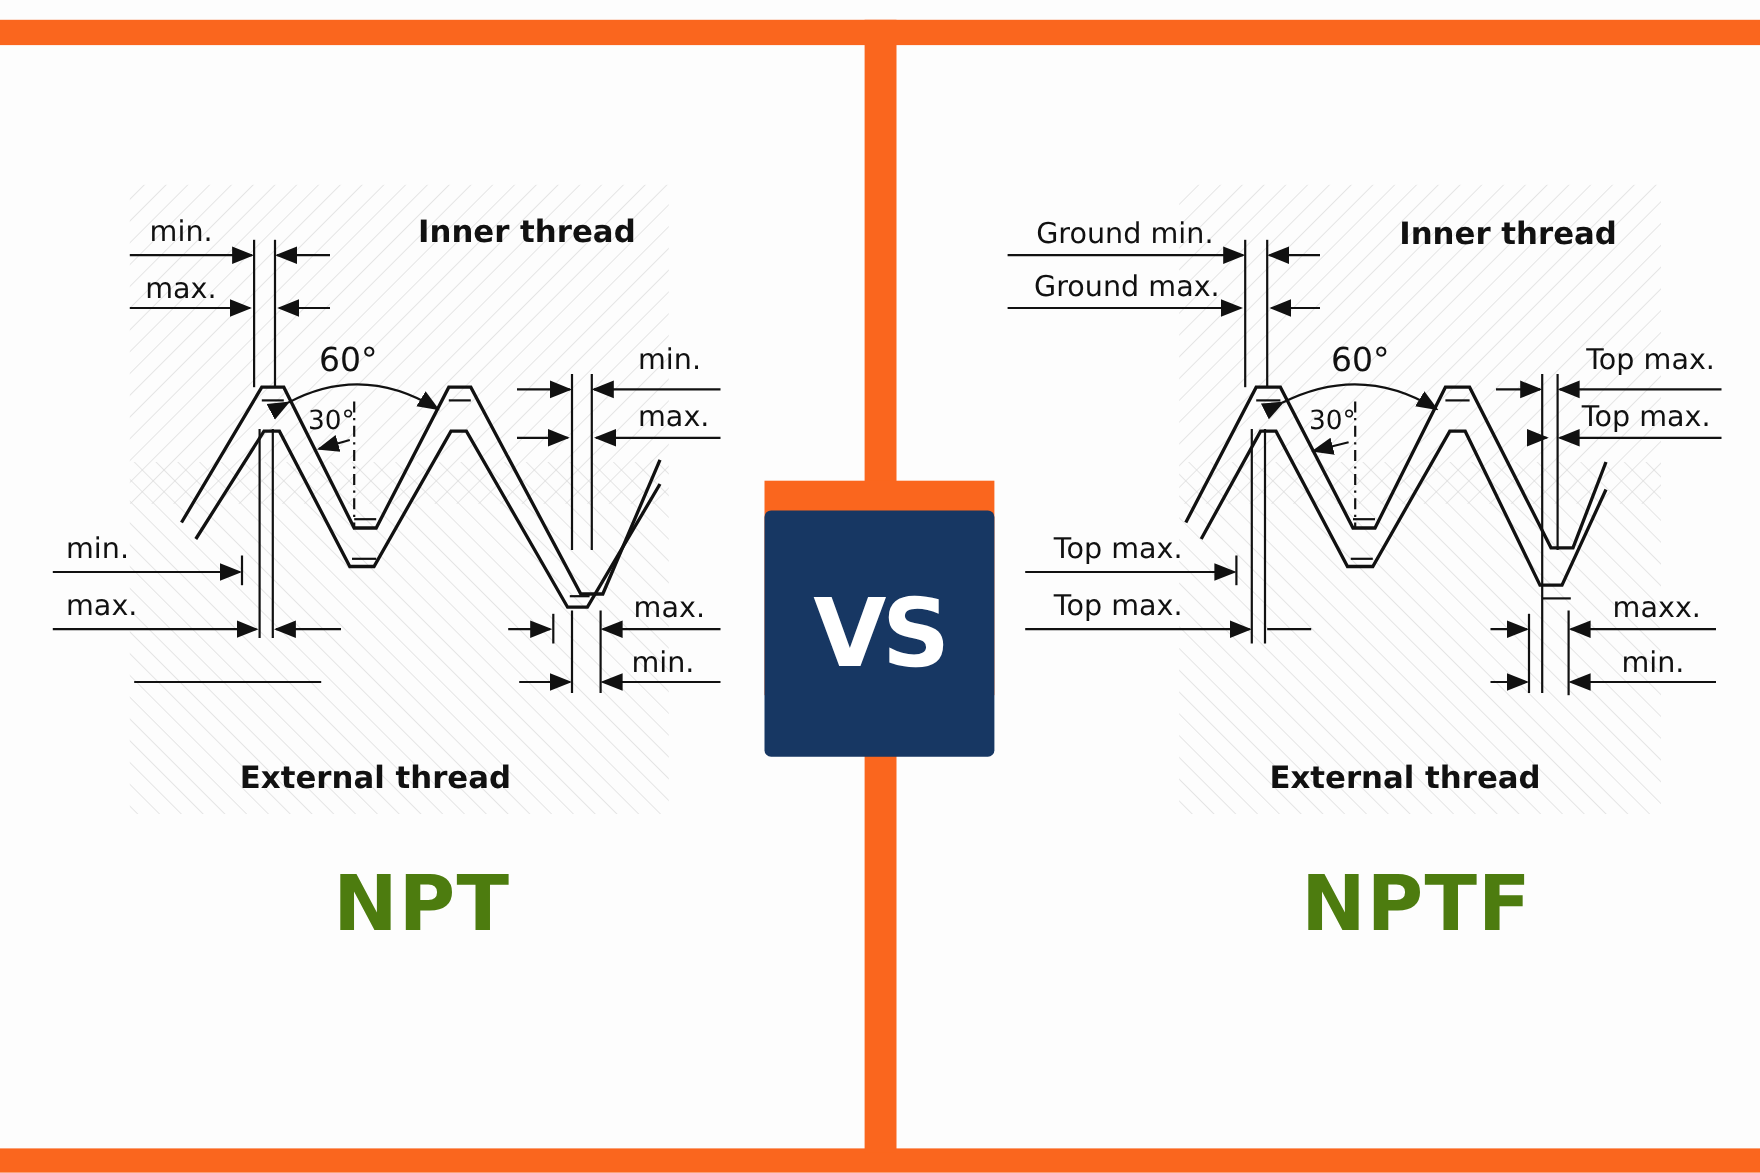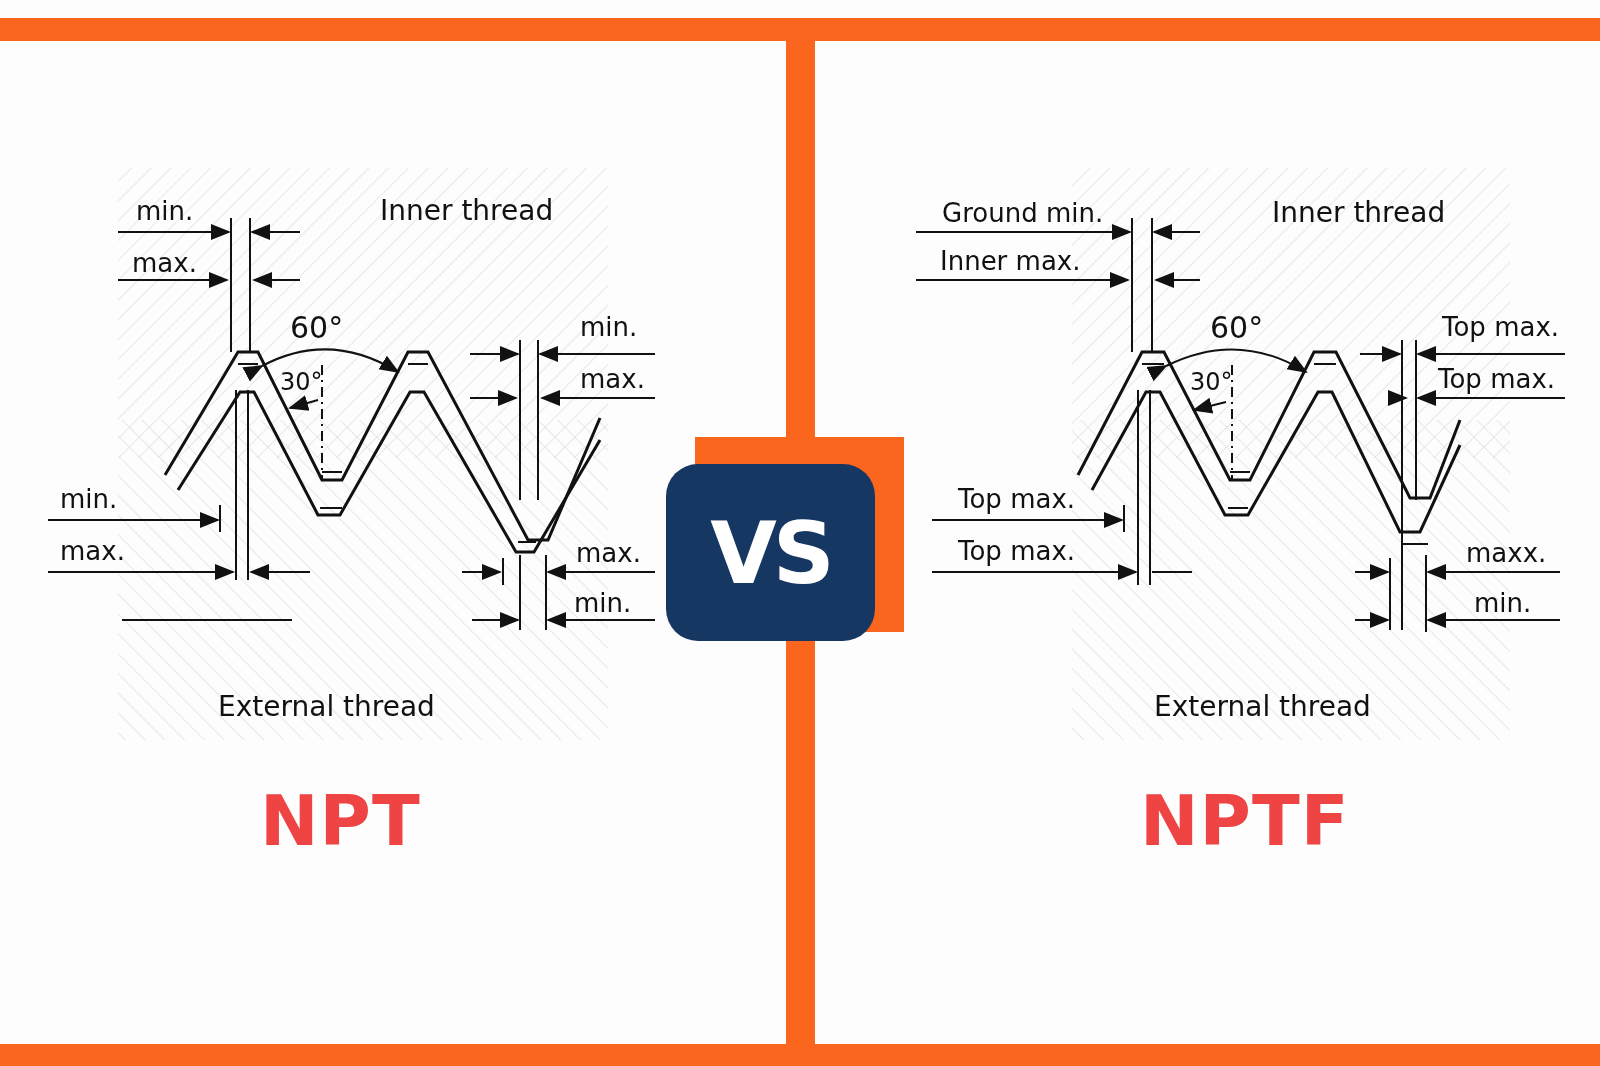--- a/index.html
+++ b/index.html
@@ -1,29 +1,29 @@
 <!DOCTYPE html>
 <html><head>
 <meta charset="utf-8">
 <style>
   html,body{margin:0;padding:0;}
   body{width:1600px;height:1066px;position:relative;overflow:hidden;background:#fdfdfd;font-family:"DejaVu Sans",sans-serif;}
   .frame-top{position:absolute;left:0;top:18px;width:1600px;height:23px;background:#fa661e;}
   .frame-bottom{position:absolute;left:0;top:1044px;width:1600px;height:22px;background:#fa661e;}
   .frame-mid{position:absolute;left:786px;top:18px;width:29px;height:1030px;background:#fa661e;}
   .vs-back{position:absolute;left:695px;top:437px;width:209px;height:195px;background:#fa661e;}
-  .vs-box{position:absolute;left:666px;top:464px;width:209px;height:177px;background:#173763;border-radius:32px;display:flex;align-items:center;justify-content:center;}
+  .vs-box{position:absolute;left:695px;top:464px;width:209px;height:224px;background:#173763;border-radius:6px;display:flex;align-items:center;justify-content:center;}
   .vs-text{color:#ffffff;font-family:"DejaVu Sans",sans-serif;font-weight:bold;font-size:86px;letter-spacing:-4px;}
   .panel{position:absolute;top:160px;width:760px;height:700px;}
   .panel.left{left:0;}
   .panel.right{left:820px;}
   svg{position:absolute;left:0;top:0;}
   .lbl{position:absolute;color:#111;font-family:"DejaVu Sans",sans-serif;font-size:26px;white-space:nowrap;text-align:center;}
-  .lbl.b{font-weight:normal;font-size:28px;}
-  .title{position:absolute;top:780px;color:#ef4444;font-family:"DejaVu Sans",sans-serif;font-weight:bold;font-size:70px;letter-spacing:1px;}
+  .lbl.b{font-weight:bold;font-size:28px;}
+  .title{position:absolute;top:780px;color:#4d7c0f;font-family:"DejaVu Sans",sans-serif;font-weight:bold;font-size:70px;letter-spacing:1px;margin-left:43px;}
 </style>
 </head>
 <body>
 
 <div class="frame-top"></div>
 <div class="frame-bottom"></div>
 <div class="frame-mid"></div>
 
 <div class="panel left">
   <svg width="760" height="620" viewBox="0 0 760 620">
@@ -148,21 +148,21 @@
     <line x1="304" y1="345" x2="304" y2="372" stroke="#111" stroke-width="2"></line>
     <line x1="112" y1="412" x2="316" y2="412" stroke="#111" stroke-width="2" marker-end="url(#arr2)"></line>
     <line x1="372" y1="412" x2="332" y2="412" stroke="#111" stroke-width="2"></line>
     <line x1="535" y1="412" x2="568" y2="412" stroke="#111" stroke-width="2" marker-end="url(#arr2)"></line>
     <line x1="570" y1="398" x2="570" y2="470" stroke="#111" stroke-width="2"></line>
     <line x1="740" y1="412" x2="608" y2="412" stroke="#111" stroke-width="2" marker-end="url(#arr2)"></line>
     <line x1="535" y1="460" x2="568" y2="460" stroke="#111" stroke-width="2" marker-end="url(#arr2)"></line>
     <line x1="740" y1="460" x2="608" y2="460" stroke="#111" stroke-width="2" marker-end="url(#arr2)"></line>
   </svg>
   <div class="lbl" style="left:122px;top:38px;">Ground min.</div>
-  <div class="lbl" style="left:120px;top:86px;">Inner max.</div>
+  <div class="lbl" style="left:120px;top:86px;">Ground max.</div>
   <div class="lbl b" style="left:452px;top:36px;">Inner thread</div>
   <div class="lbl" style="left:390px;top:150px;font-size:30px;">60°</div>
   <div class="lbl" style="left:370px;top:208px;font-size:24px;">30°</div>
   <div class="lbl" style="left:622px;top:152px;">Top max.</div>
   <div class="lbl" style="left:618px;top:204px;">Top max.</div>
   <div class="lbl" style="left:138px;top:324px;">Top max.</div>
   <div class="lbl" style="left:138px;top:376px;">Top max.</div>
   <div class="lbl" style="left:646px;top:378px;">maxx.</div>
   <div class="lbl" style="left:654px;top:428px;">min.</div>
   <div class="lbl b" style="left:334px;top:530px;">External thread</div>

